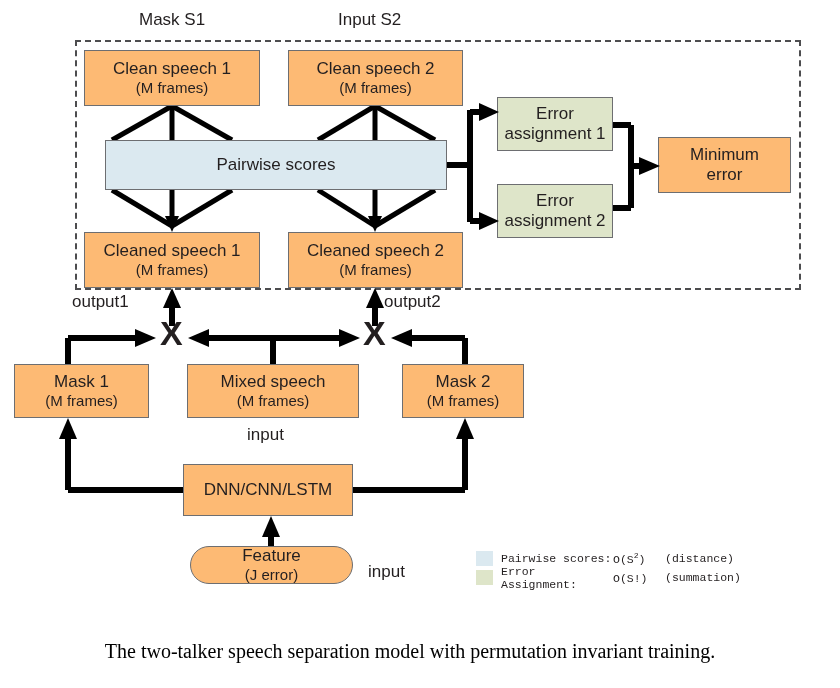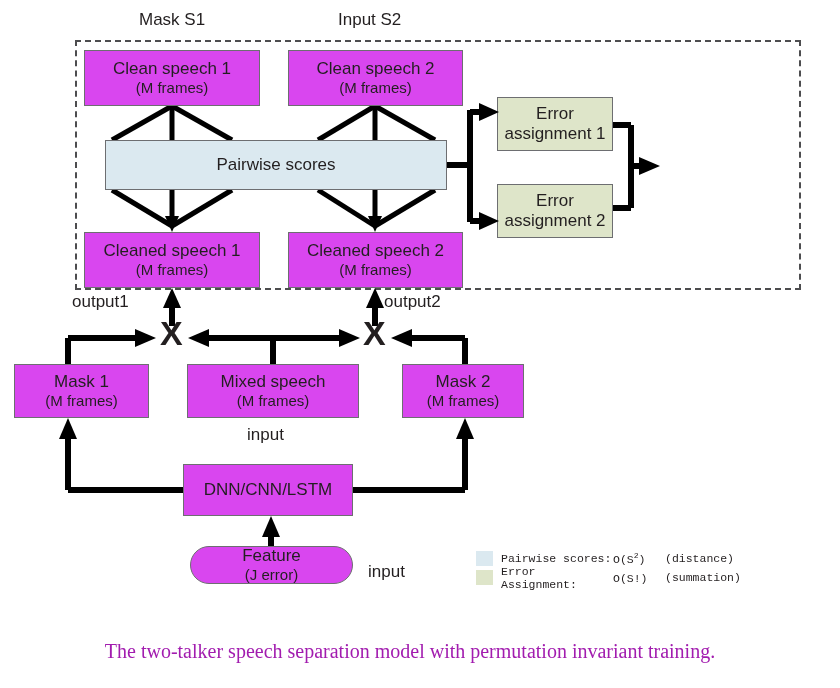--- a/index.html
+++ b/index.html
@@ -21,21 +21,21 @@
     left: 0; top: 0;
     width: 840px;
     height: 688px;
   }
 
   
   .box {
     position: absolute;
     box-sizing: border-box;
     border: 1.6px solid #6d6e71;
-    background: #d946ef;
+    background: #fdba74;
     display: flex;
     flex-direction: column;
     align-items: center;
     justify-content: center;
     text-align: center;
     line-height: 1.18;
     z-index: 6;
   }
   .box .l1 { font-size: 17px; }
   .box .l2 { font-size: 15px; }
@@ -91,21 +91,21 @@
   .legend-order sup { font-size: 8px; }
 
   
   #caption {
     position: absolute;
     left: 0px;
     top: 640px;
     width: 820px;
     font-family: "Liberation Serif", serif;
     font-size: 20px;
-    color: #a21caf;
+    color: #000000;
     text-align: center;
     white-space: nowrap;
     z-index: 9;
   }
 
   
   svg.layer {
     position: absolute;
     left: 0; top: 0;
     width: 840px;
@@ -175,20 +175,24 @@
   <div class="box green" style="left:497px; top:97px; width:116px; height:54px;">
     <span class="l1">Error</span>
     <span class="l1">assignment 1</span>
   </div>
 
   <div class="box green" style="left:497px; top:184px; width:116px; height:54px;">
     <span class="l1">Error</span>
     <span class="l1">assignment 2</span>
   </div>
 
+  <div class="box" style="left:658px; top:137px; width:133px; height:56px;">
+    <span class="l1">Minimum</span>
+    <span class="l1">error</span>
+  </div>
 
   <div class="box" style="left:14px; top:364px; width:135px; height:54px;">
     <span class="l1">Mask 1</span>
     <span class="l2">(M frames)</span>
   </div>
 
   <div class="box" style="left:187px; top:364px; width:172px; height:54px;">
     <span class="l1">Mixed speech</span>
     <span class="l2">(M frames)</span>
   </div>

